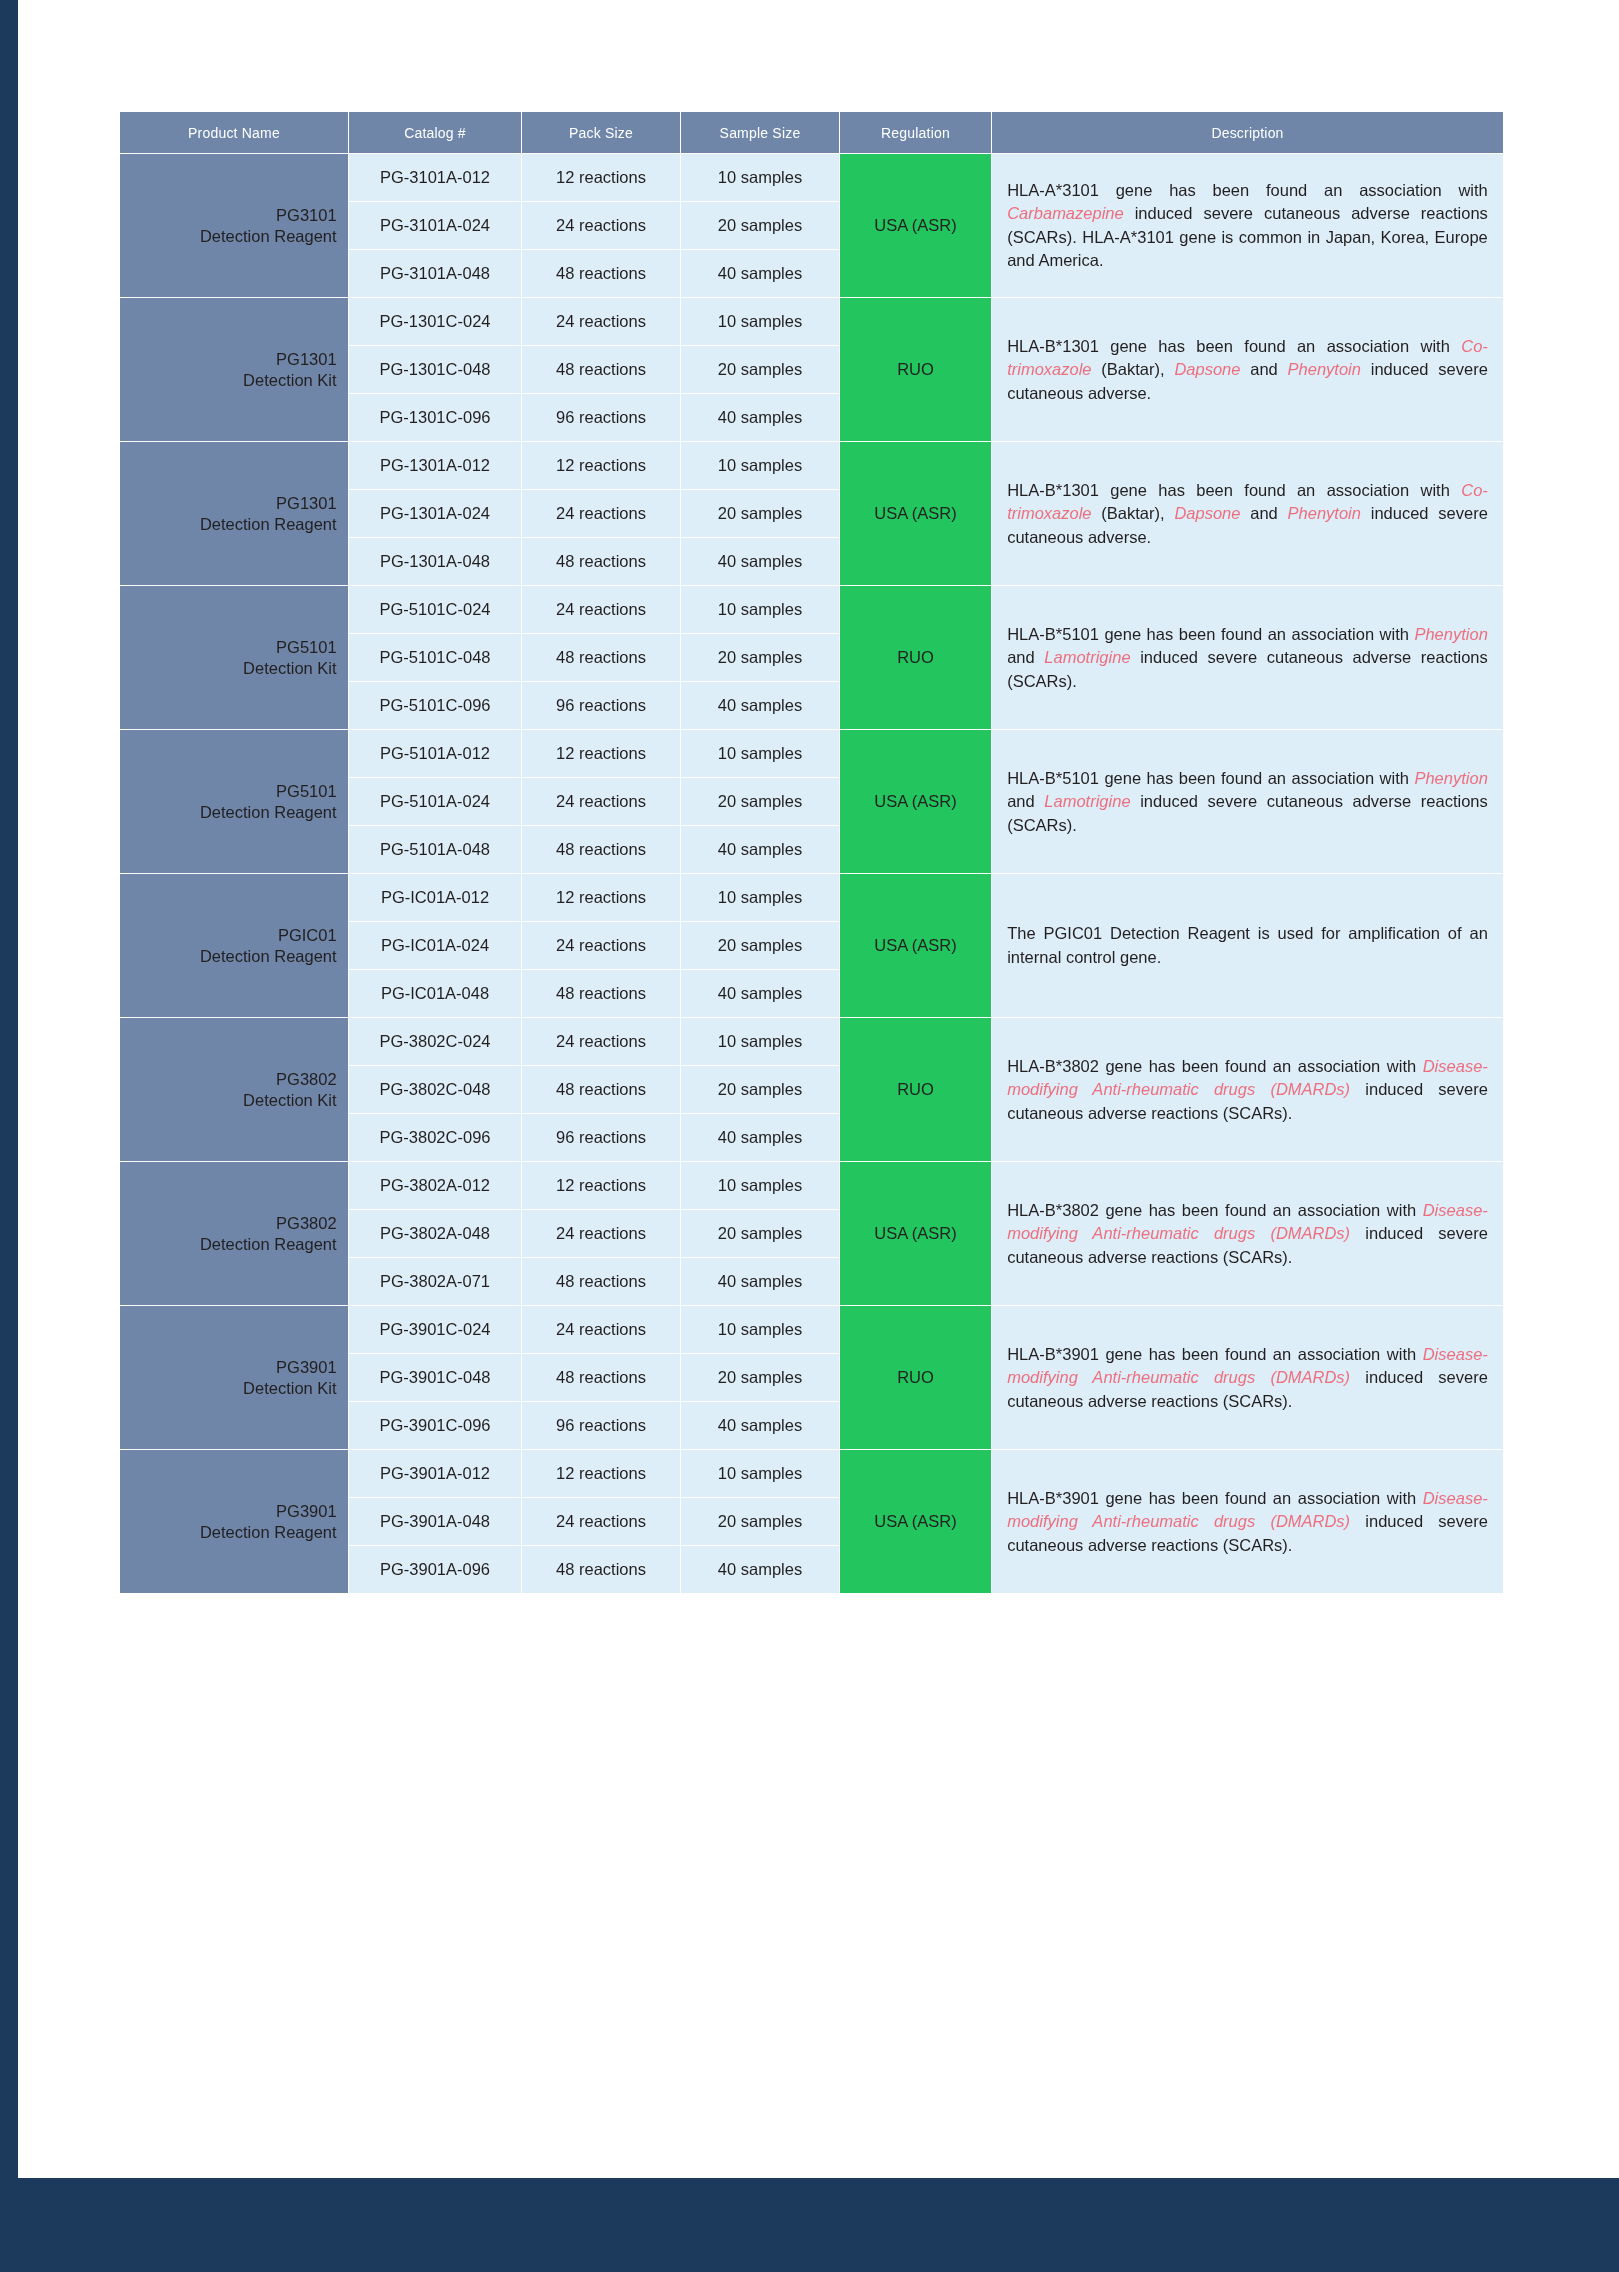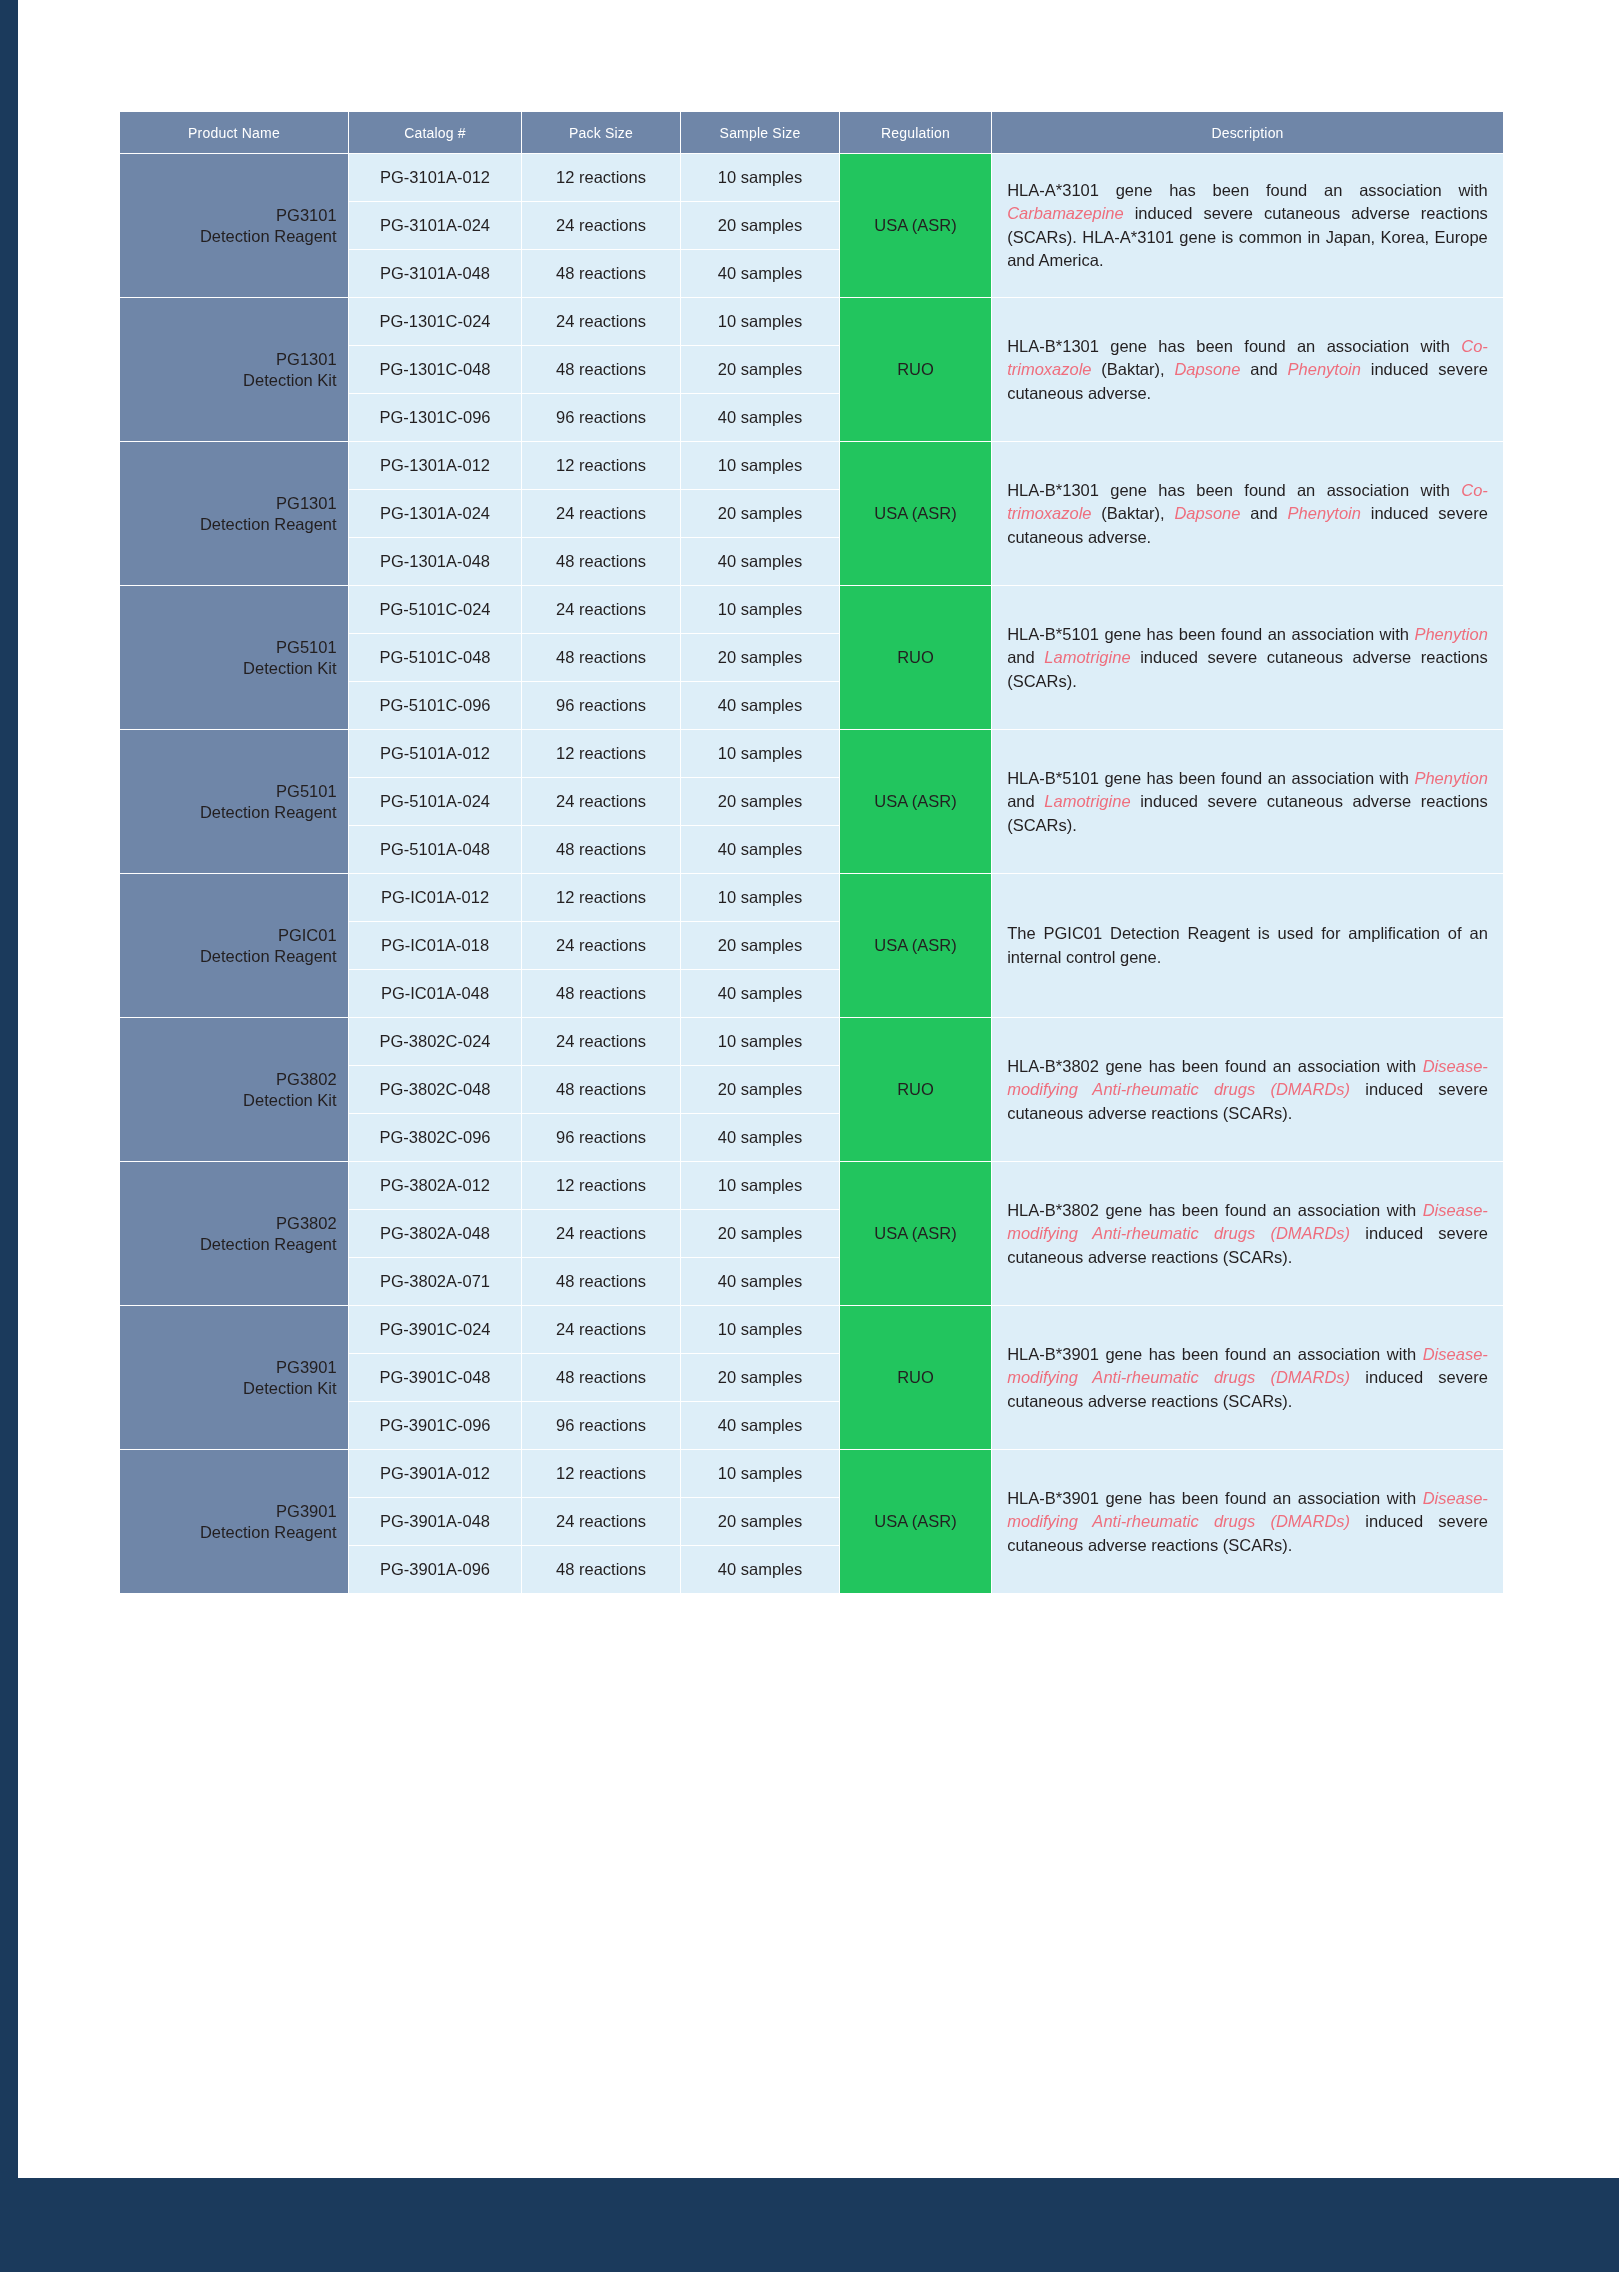--- a/index.html
+++ b/index.html
@@ -215,21 +215,21 @@
         </tr>
         <tr>
           <td class="prod-name" rowspan="3">PGIC01<br>Detection Reagent</td>
           <td class="cell">PG-IC01A-012</td>
           <td class="cell">12 reactions</td>
           <td class="cell">10 samples</td>
           <td class="reg" rowspan="3">USA (ASR)</td>
           <td class="desc" rowspan="3">The PGIC01 Detection Reagent is used for amplification of an internal control gene.</td>
         </tr>
         <tr>
-          <td class="cell">PG-IC01A-018</td>
+          <td class="cell">PG-IC01A-024</td>
           <td class="cell">24 reactions</td>
           <td class="cell">20 samples</td>
         </tr>
         <tr>
           <td class="cell">PG-IC01A-048</td>
           <td class="cell">48 reactions</td>
           <td class="cell">40 samples</td>
         </tr>
         <tr>
           <td class="prod-name" rowspan="3">PG3802<br>Detection Kit</td>

